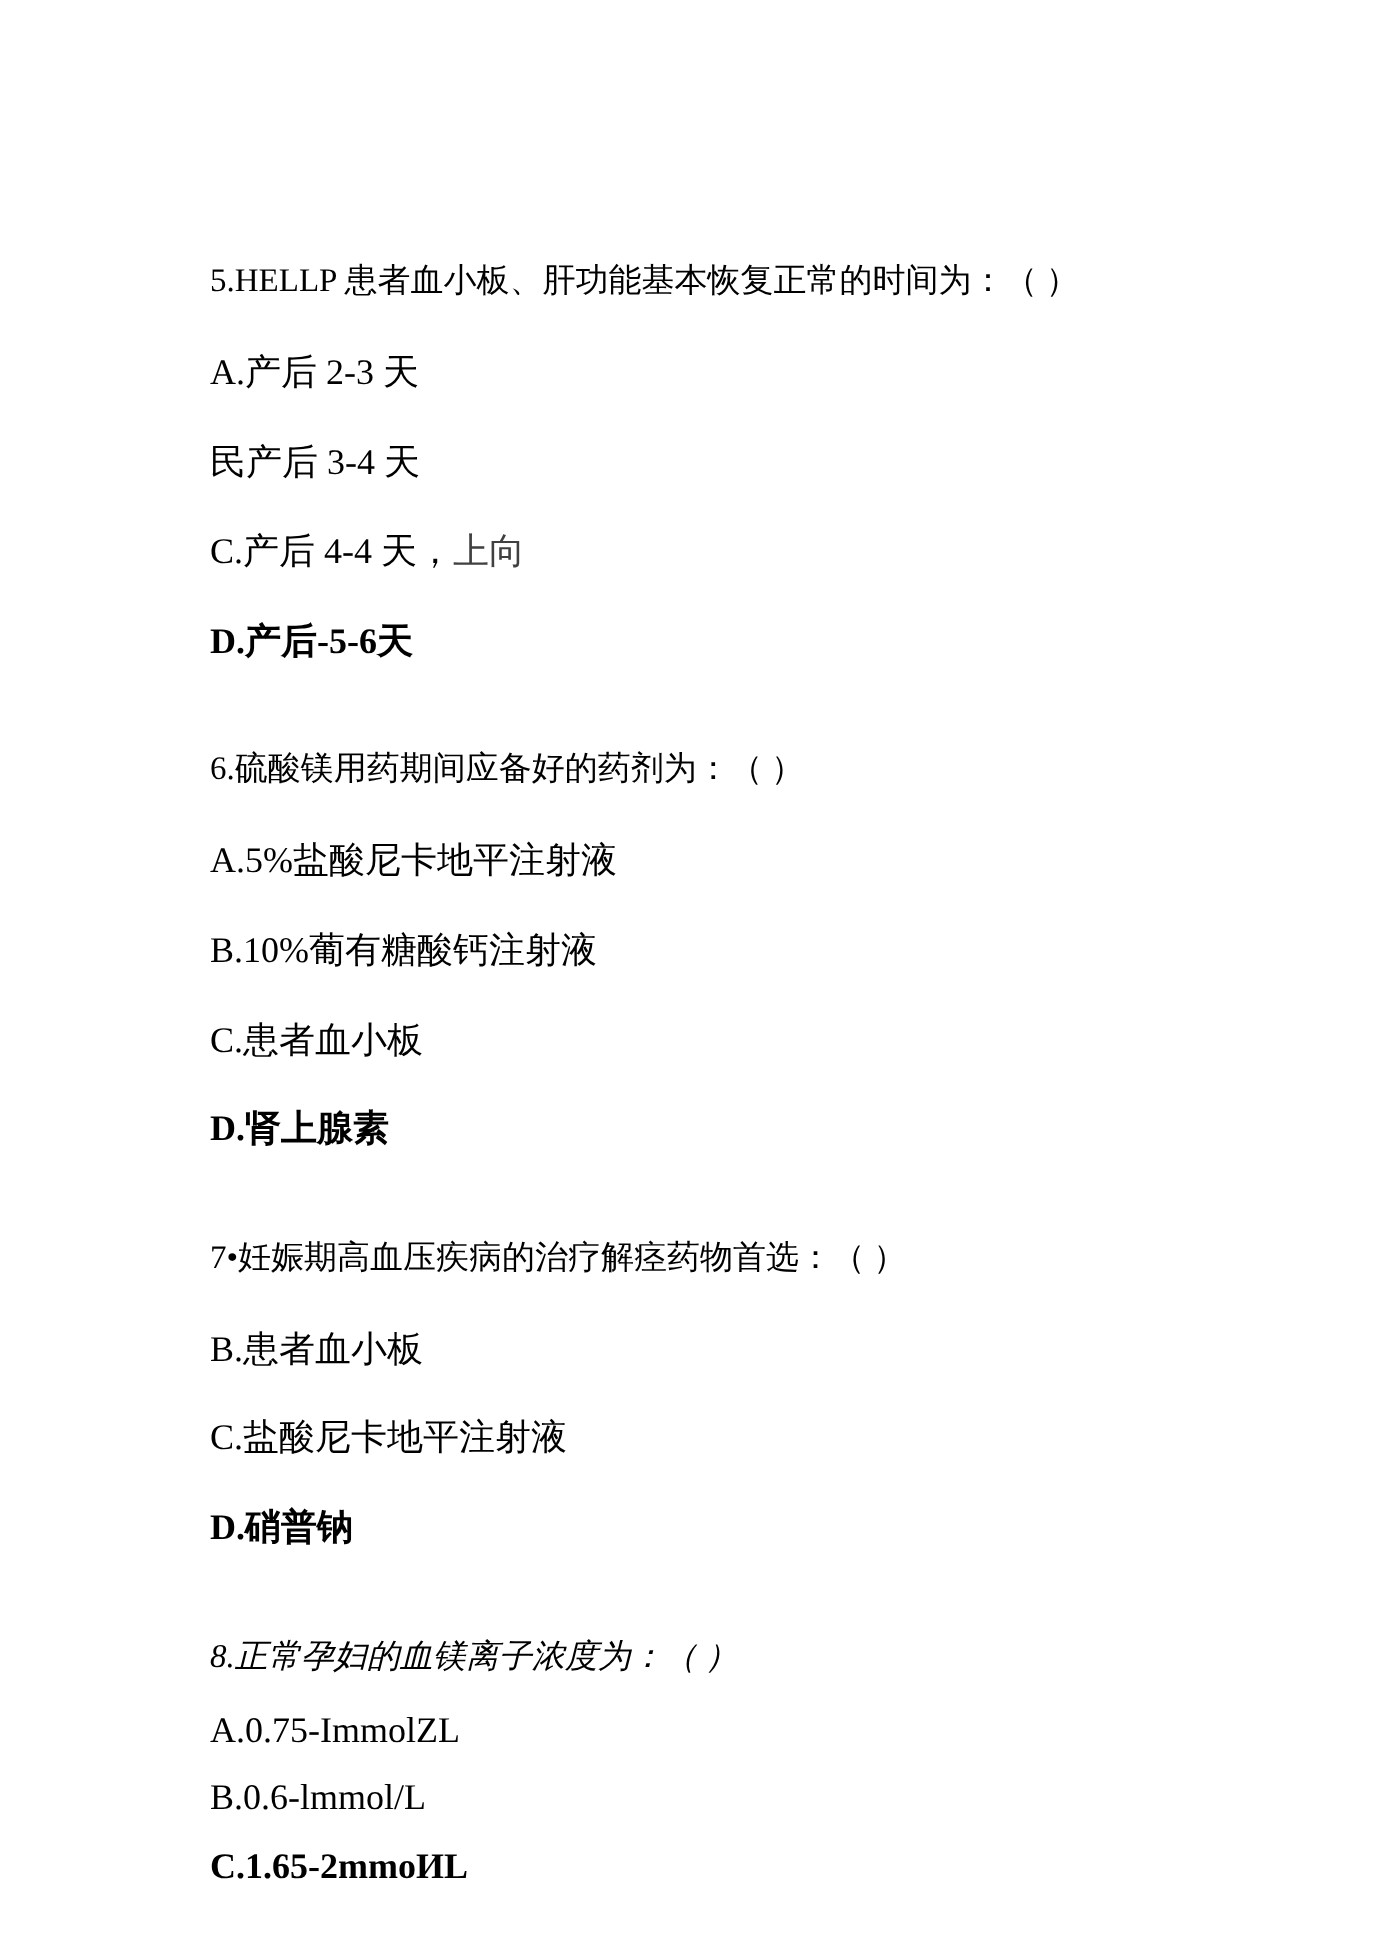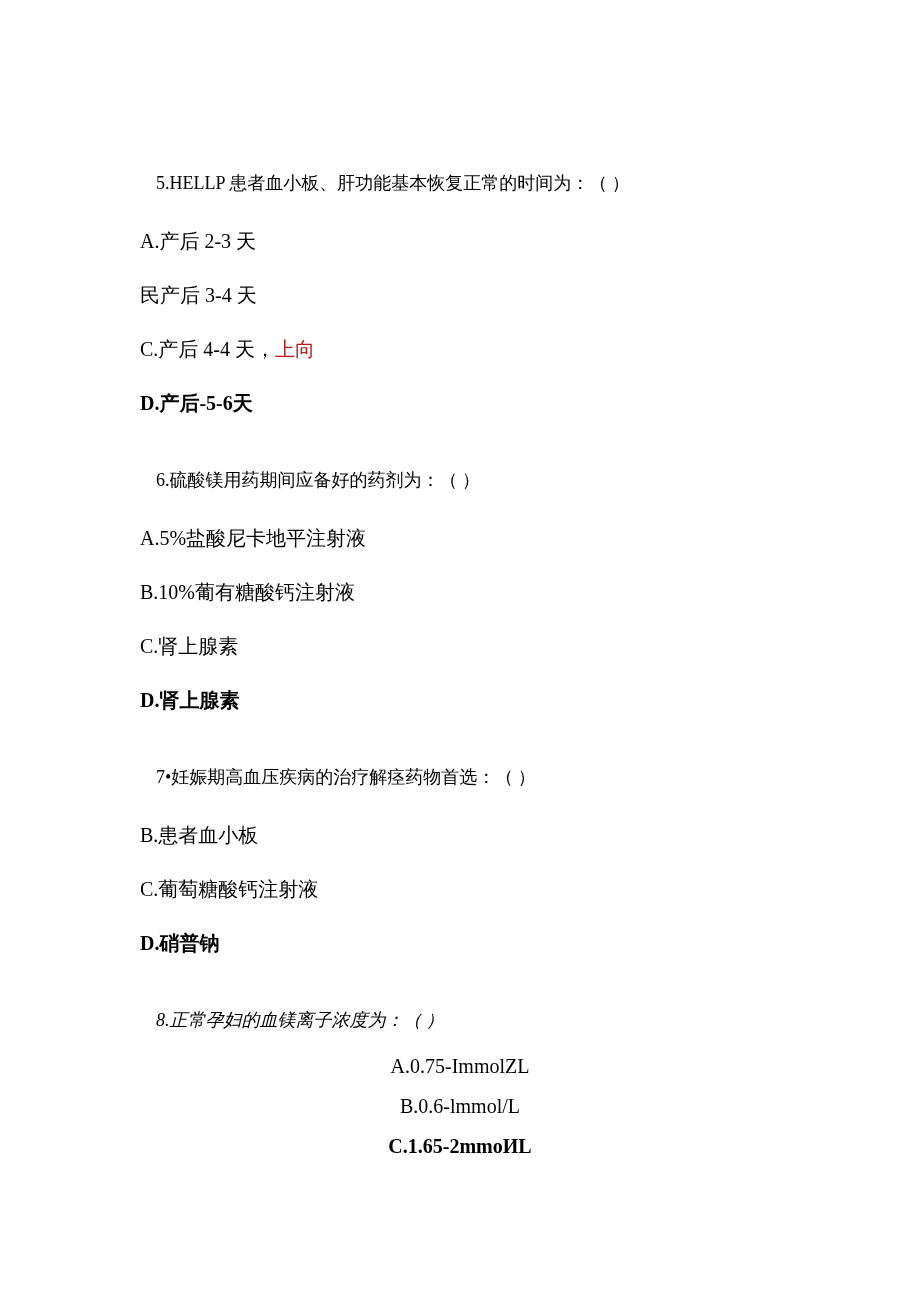--- a/index.html
+++ b/index.html
@@ -7,57 +7,56 @@
       width: 920px;
       height: 1302px;
       background: #ffffff;
       font-family: "Times New Roman", "SimSun", serif;
       color: #000000;
       padding: 170px 140px 60px 140px;
     }
     .question-block { margin-bottom: 50px; }
     .question-block.tight { margin-bottom: 0; }
     .question-stem {
-      font-size: 18px;
+      font-size: 22px;
       line-height: 1.5;
       margin-bottom: 30px;
-      margin-left: 16px;
     }
     .option {
-      font-size: 20px;
+      font-size: 24px;
       line-height: 1.4;
       margin-bottom: 26px;
     }
-    .option.tight { margin-bottom: 12px; text-align: center; }
+    .option.tight { margin-bottom: 12px; }
     .option.last { margin-bottom: 0; font-weight: bold; }
-    .highlight { color: #b91c1c; }
+    .highlight { color: #404040; }
   </style>
 </head>
 <body>
 
 <div class="question-block">
   <div class="question-stem">5.HELLP 患者血小板、肝功能基本恢复正常的时间为：（ ）</div>
   <div class="option"><span>A.产后 2-3 天</span></div>
   <div class="option"><span>民产后 3-4 天</span></div>
   <div class="option"><span>C.产后 4-4 天，</span><span class="highlight">上向</span></div>
   <div class="option last"><span>D.产后-5-6天</span></div>
 </div>
 
 <div class="question-block">
   <div class="question-stem">6.硫酸镁用药期间应备好的药剂为：（ ）</div>
   <div class="option"><span>A.5%盐酸尼卡地平注射液</span></div>
   <div class="option"><span>B.10%葡有糖酸钙注射液</span></div>
-  <div class="option"><span>C.肾上腺素</span></div>
+  <div class="option"><span>C.患者血小板</span></div>
   <div class="option last"><span>D.肾上腺素</span></div>
 </div>
 
 <div class="question-block">
   <div class="question-stem">7•妊娠期高血压疾病的治疗解痉药物首选：（ ）</div>
   <div class="option"><span>B.患者血小板</span></div>
-  <div class="option"><span>C.葡萄糖酸钙注射液</span></div>
+  <div class="option"><span>C.盐酸尼卡地平注射液</span></div>
   <div class="option last"><span>D.硝普钠</span></div>
 </div>
 
 <div class="question-block tight">
   <div class="question-stem" style="margin-bottom:18px;font-style:italic;">8.正常孕妇的血镁离子浓度为：（ ）</div>
   <div class="option tight"><span>A.0.75-ImmolZL</span></div>
   <div class="option tight"><span>B.0.6-lmmol/L</span></div>
   <div class="option tight last"><span>C.1.65-2mmoИL</span></div>
 </div>
 

